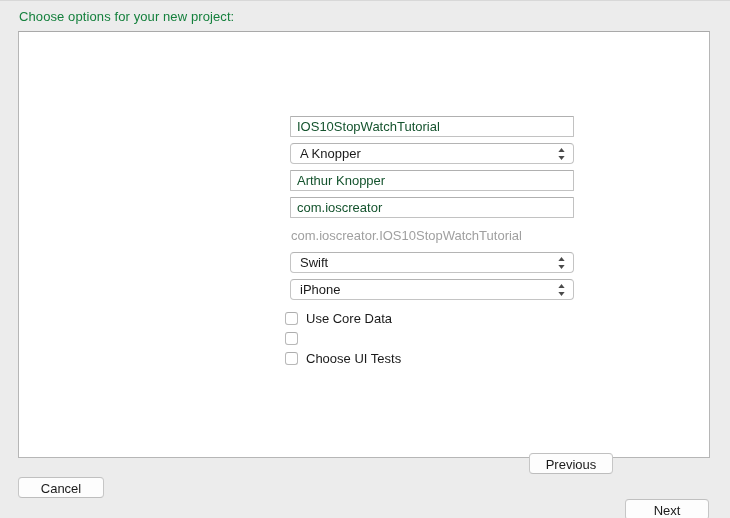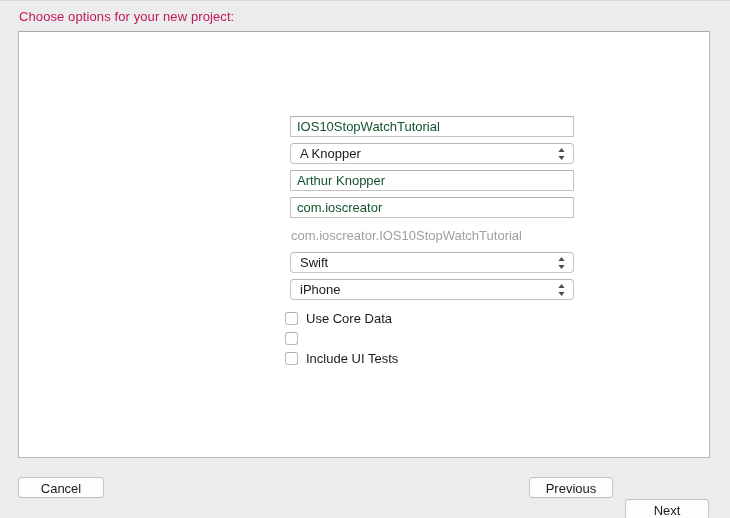--- a/index.html
+++ b/index.html
@@ -22,21 +22,21 @@
     width: 730px;
     height: 1px;
     background: #d8d8d8;
   }
 
   .header-title {
     position: absolute;
     left: 19px;
     top: 9px;
     font-size: 13px;
-    color: #be185d;
+    color: #15803d;
     letter-spacing: 0.1px;
   }
 
   .panel {
     position: absolute;
     left: 18px;
     top: 31px;
     width: 692px;
     height: 427px;
     background: #ffffff;
@@ -150,21 +150,21 @@
     border-bottom-color: #bdbdbd;
     border-radius: 4px;
     font-size: 13px;
     color: #1a1a1a;
     text-align: center;
     line-height: 19px;
     white-space: nowrap;
   }
 
   #btn-cancel   { left: 18px;  top: 477px; width: 86px; }
-  #btn-previous { left: 529px; top: 477px; width: 84px; }
+  #btn-previous { left: 529px; top: 453px; width: 84px; }
   #btn-next     { left: 625px; top: 499px; width: 84px; }
 </style>
 </head>
 <body>
 
 <div class="top-edge"></div>
 
 <div class="header-title">Choose options for your new project:</div>
 
 <div class="panel">
@@ -201,20 +201,20 @@
       </div>
       <div class="check-row" style="top: 276px;">
         <span class="checkbox"></span>
         <span class="check-label">Use Core Data</span>
       </div>
       <div class="check-row" style="top: 296px;">
         <span class="checkbox"></span>
       </div>
       <div class="check-row" style="top: 316px;">
         <span class="checkbox"></span>
-        <span class="check-label">Include UI Tests</span>
+        <span class="check-label">Choose UI Tests</span>
       </div>
     </div>
 </div>
 
 <button class="btn" id="btn-cancel">Cancel</button>
 <button class="btn" id="btn-previous">Previous</button>
 <button class="btn" id="btn-next">Next</button>
 
 </body></html>

